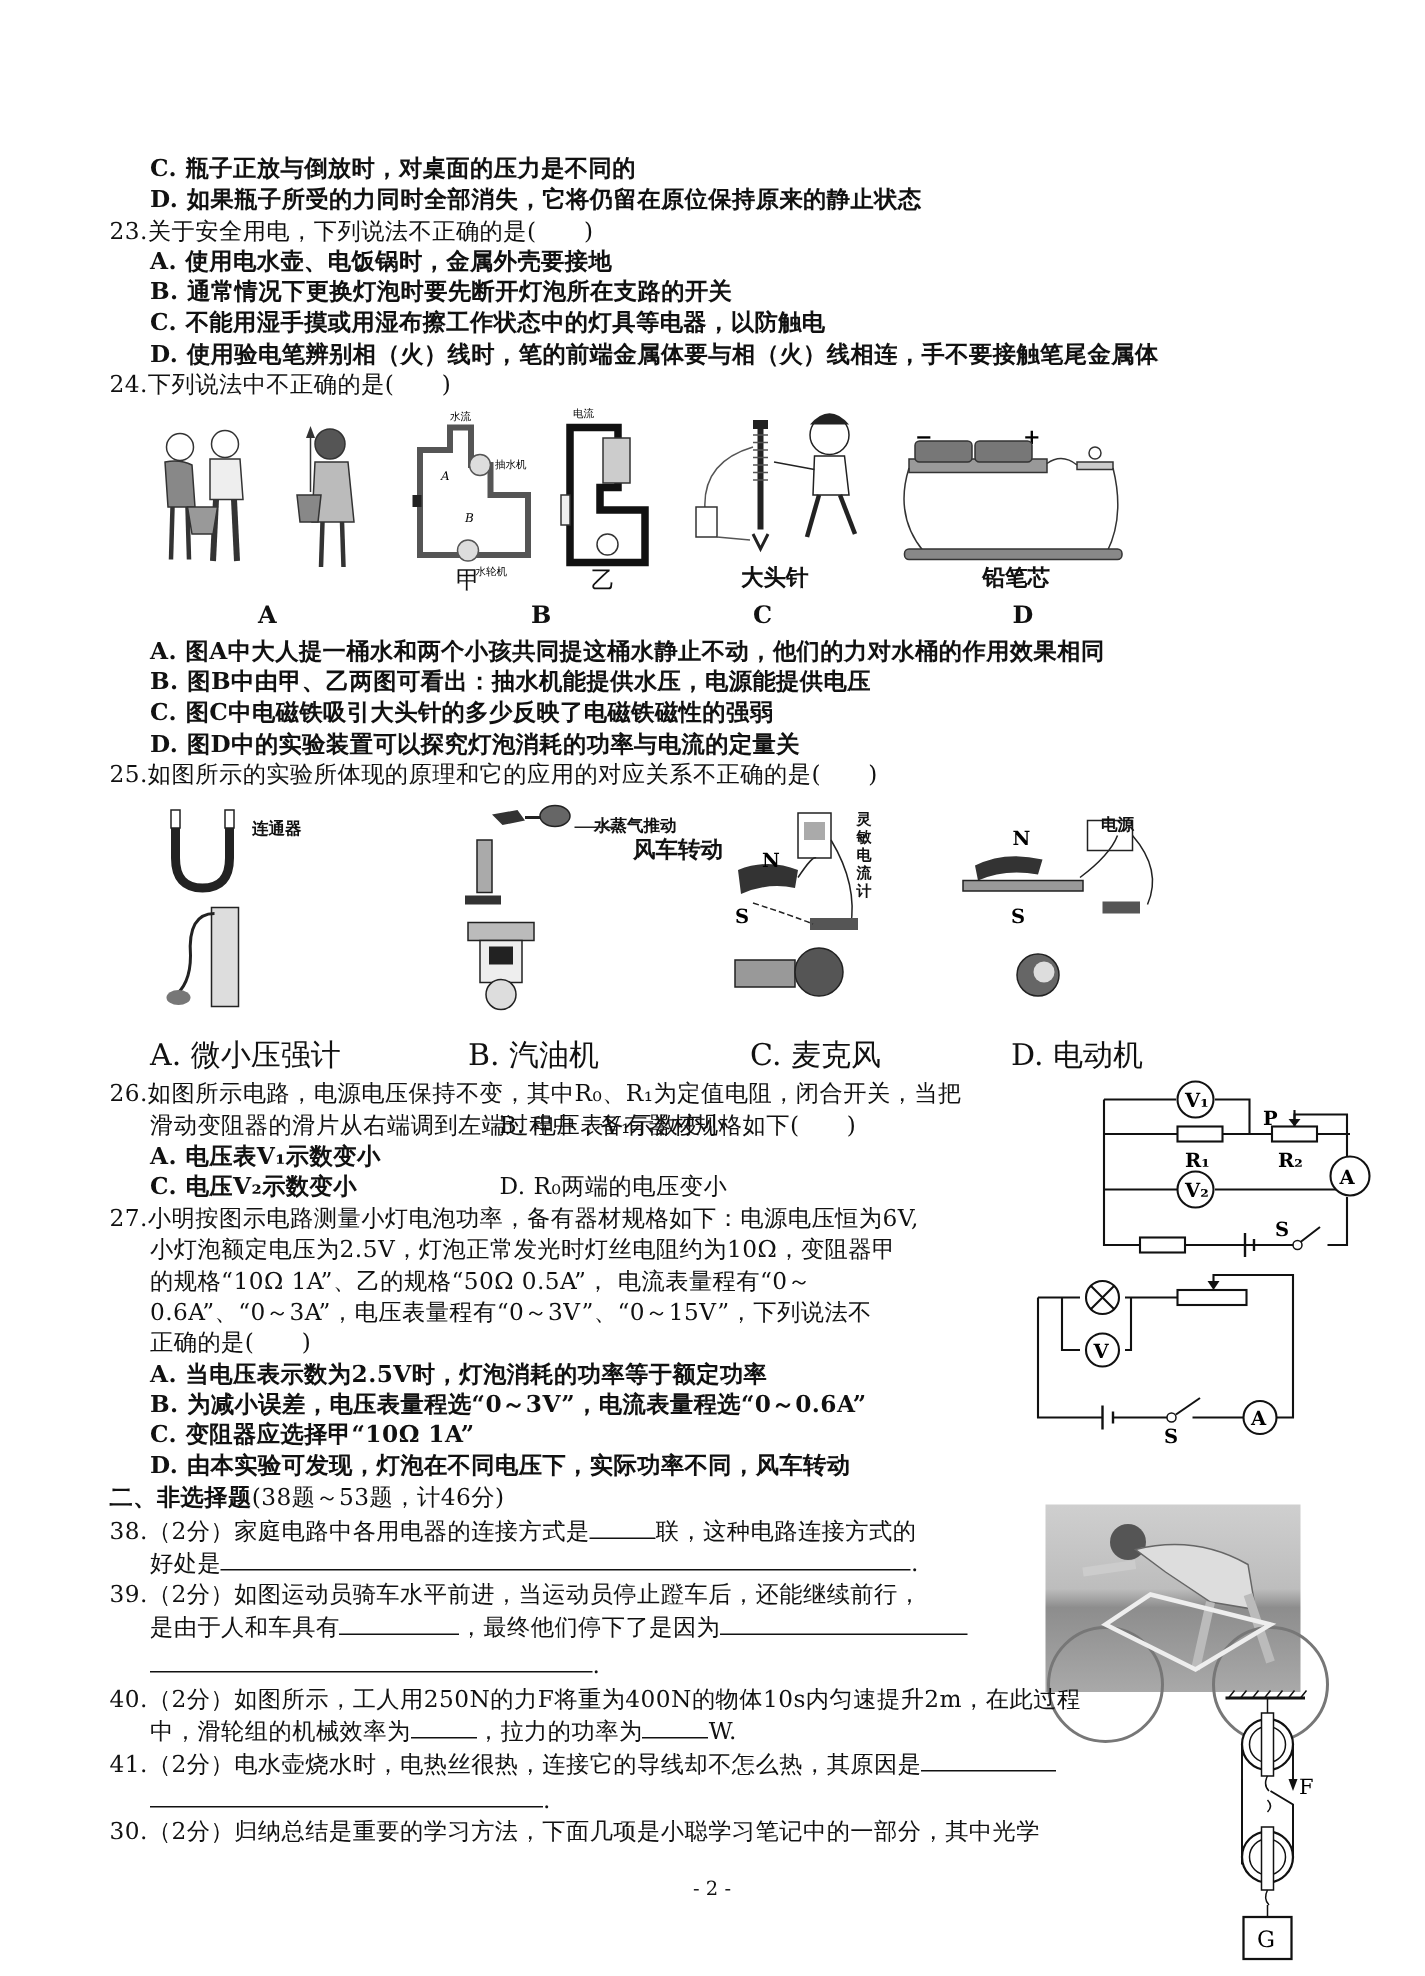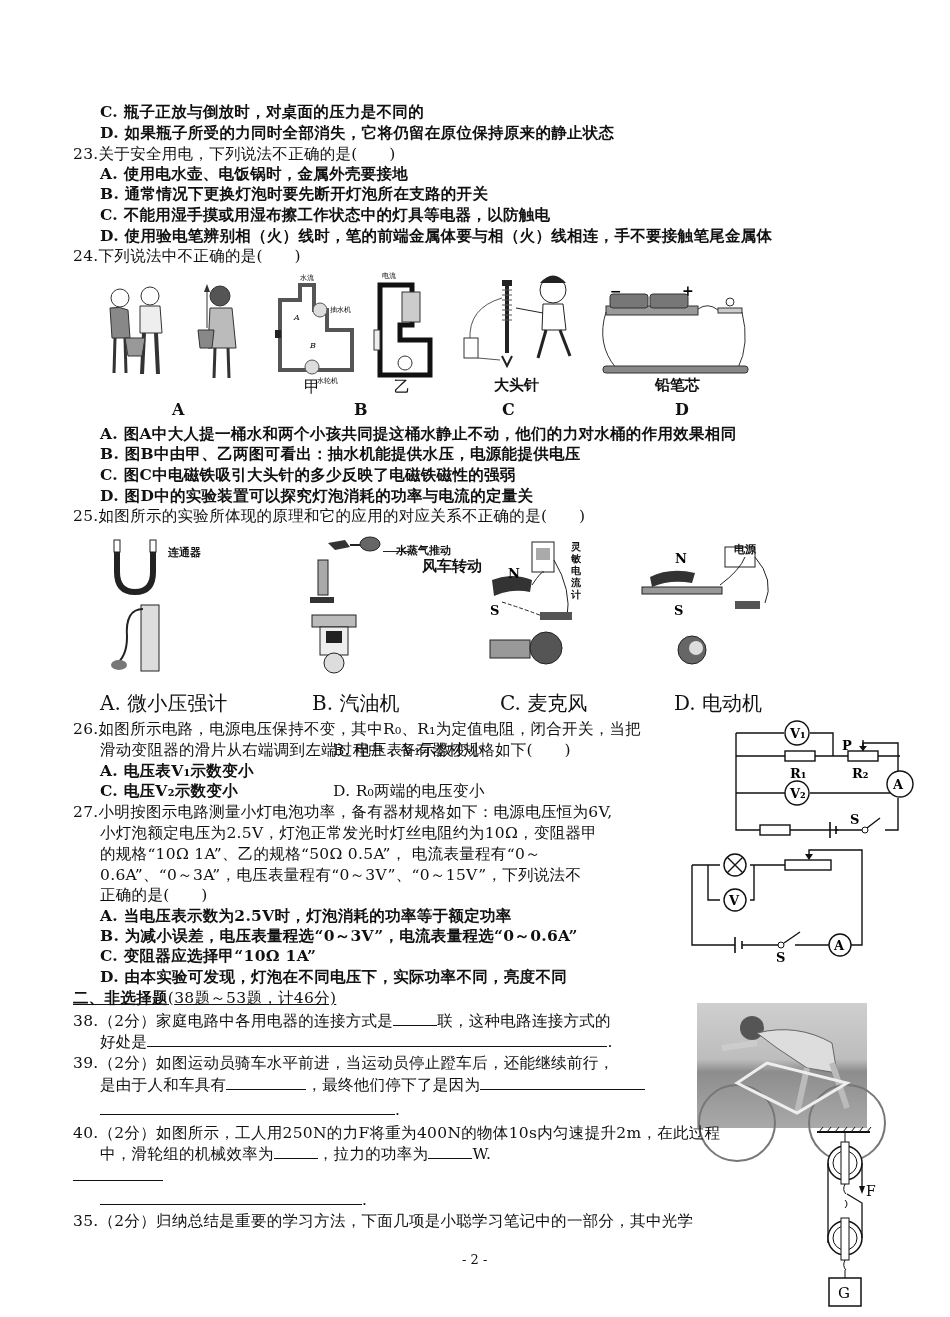--- a/index.html
+++ b/index.html
@@ -2,21 +2,21 @@
 <html><head>
 <meta charset="utf-8">
 <style>
   html, body { margin:0; padding:0; background:#fff; }
   body { width:950px; height:1317px; position:relative; overflow:hidden;
          font-family:"DejaVu Serif","Liberation Serif",serif; color:#111; }
   .line { position:absolute; font-size:15.5px; line-height:20px; white-space:nowrap; letter-spacing:0.3px; }
   .q { left:73px; }
   .opt { left:100px;font-weight:bold; }
   .cont { left:100px; }
-  .sec { left:73px;text-decoration:underline; }
+  .sec { left:73px; }
   .sec b { font-weight:bold; }
   .fig { position:absolute; }
   .flabel { position:absolute; font-family:"DejaVu Sans","Liberation Sans",sans-serif; font-size:15px; font-weight:bold; }
   .caption { position:absolute; font-size:20px; }
   .blank { display:inline-block; border-bottom:1px solid #111; height:14px; vertical-align:baseline; }
   .pageno { position:absolute; left:462px; top:1252px; font-size:13px; }
   svg { overflow:visible; }
   .photo { position:absolute; left:697px; top:1003px; width:170px; height:125px;
            background:linear-gradient(#cfcfcf 0%, #bdbdbd 45%, #8d8d8d 55%, #a9a9a9 100%); }
 </style>
@@ -237,21 +237,21 @@
 </div>
 
 <div class="line q" style="top:802px">27.小明按图示电路测量小灯电泡功率，备有器材规格如下：电源电压恒为6V,</div>
 <div class="line cont" style="top:823px">小灯泡额定电压为2.5V，灯泡正常发光时灯丝电阻约为10Ω，变阻器甲</div>
 <div class="line cont" style="top:844px">的规格“10Ω  1A”、乙的规格“50Ω  0.5A”， 电流表量程有“0～</div>
 <div class="line cont" style="top:865px">0.6A”、“0～3A”，电压表量程有“0～3V”、“0～15V”，下列说法不</div>
 <div class="line cont" style="top:885px">正确的是(　　)</div>
 <div class="line opt" style="top:906px"><span>A.</span> <span>当电压表示数为2.5V时，灯泡消耗的功率等于额定功率</span></div>
 <div class="line opt" style="top:926px"><span>B.</span> <span>为减小误差，电压表量程选“0～3V”，电流表量程选“0～0.6A”</span></div>
 <div class="line opt" style="top:946px"><span>C.</span> <span>变阻器应选择甲“10Ω  1A”</span></div>
-<div class="line opt" style="top:967px"><span>D.</span> <span>由本实验可发现，灯泡在不同电压下，实际功率不同，亮度不同</span></div>
+<div class="line opt" style="top:967px"><span>D.</span> <span>由本实验可发现，灯泡在不同电压下，实际功率不同，风车转动</span></div>
 
 <div class="fig" style="left:690px;top:840px;width:190px;height:115px">
   <svg width="190" height="115" font-family="DejaVu Serif, serif">
     <g fill="none" stroke="#111" stroke-width="1.4">
       <path d="M2 25 L2 105 L45 105 M52 105 L88 105"></path>
       <path d="M2 25 L30 25 M60 25 L95 25"></path>
       <path d="M18 25 L18 60 L30 60 M60 60 L64 60 L64 25"></path>
       <path d="M119 18 L119 10 L172 10 L172 105 L160 105"></path>
       <path d="M105 105 L140 105"></path>
     </g>
@@ -300,27 +300,27 @@
     <path d="M40 80 L100 110 L150 80 L70 60 Z" fill="none" stroke="#eee" stroke-width="3"></path>
   </svg>
 </div>
 
 <div class="line q" style="top:1123px">40.（2分）如图所示，工人用250N的力F将重为400N的物体10s内匀速提升2m，在此过程</div>
 <div class="line cont" style="top:1144px">
   <span>中，滑轮组的机械效率为</span><span class="blank" style="width:44px"></span><span>，拉力的功率为</span><span class="blank" style="width:44px"></span><span>W.</span>
 </div>
 
 <div class="line q" style="top:1166px">
-  <span class="blank" style="width:90px"></span>
+  <span>41.（2分）电水壶烧水时，电热丝很热，连接它的导线却不怎么热，其原因是</span><span class="blank" style="width:90px"></span>
 </div>
 <div class="line cont" style="top:1190px">
   <span class="blank" style="width:262px"></span><span>.</span>
 </div>
 
-<div class="line q" style="top:1211px">35.（2分）归纳总结是重要的学习方法，下面几项是小聪学习笔记中的一部分，其中光学</div>
+<div class="line q" style="top:1211px">30.（2分）归纳总结是重要的学习方法，下面几项是小聪学习笔记中的一部分，其中光学</div>
 
 <div class="fig" style="left:815px;top:1128px;width:65px;height:180px">
   <svg width="65" height="180" font-family="DejaVu Serif, serif">
     <path d="M2 4 L55 4" stroke="#111" stroke-width="2"></path>
     <path d="M4 4 L8 -1 M12 4 L16 -1 M20 4 L24 -1 M28 4 L32 -1 M36 4 L40 -1 M44 4 L48 -1 M52 4 L56 -1" stroke="#111"></path>
     <line x1="30" y1="4" x2="30" y2="14" stroke="#111"></line>
     <circle cx="30" cy="35" r="17" fill="#fff" stroke="#111" stroke-width="1.5"></circle>
     <circle cx="30" cy="35" r="12" fill="none" stroke="#111"></circle>
     <rect x="26" y="14" width="8" height="42" fill="#fff" stroke="#111"></rect>
     <path d="M13 35 L13 115 M47 35 L47 60" stroke="#111" stroke-width="1.3"></path>

